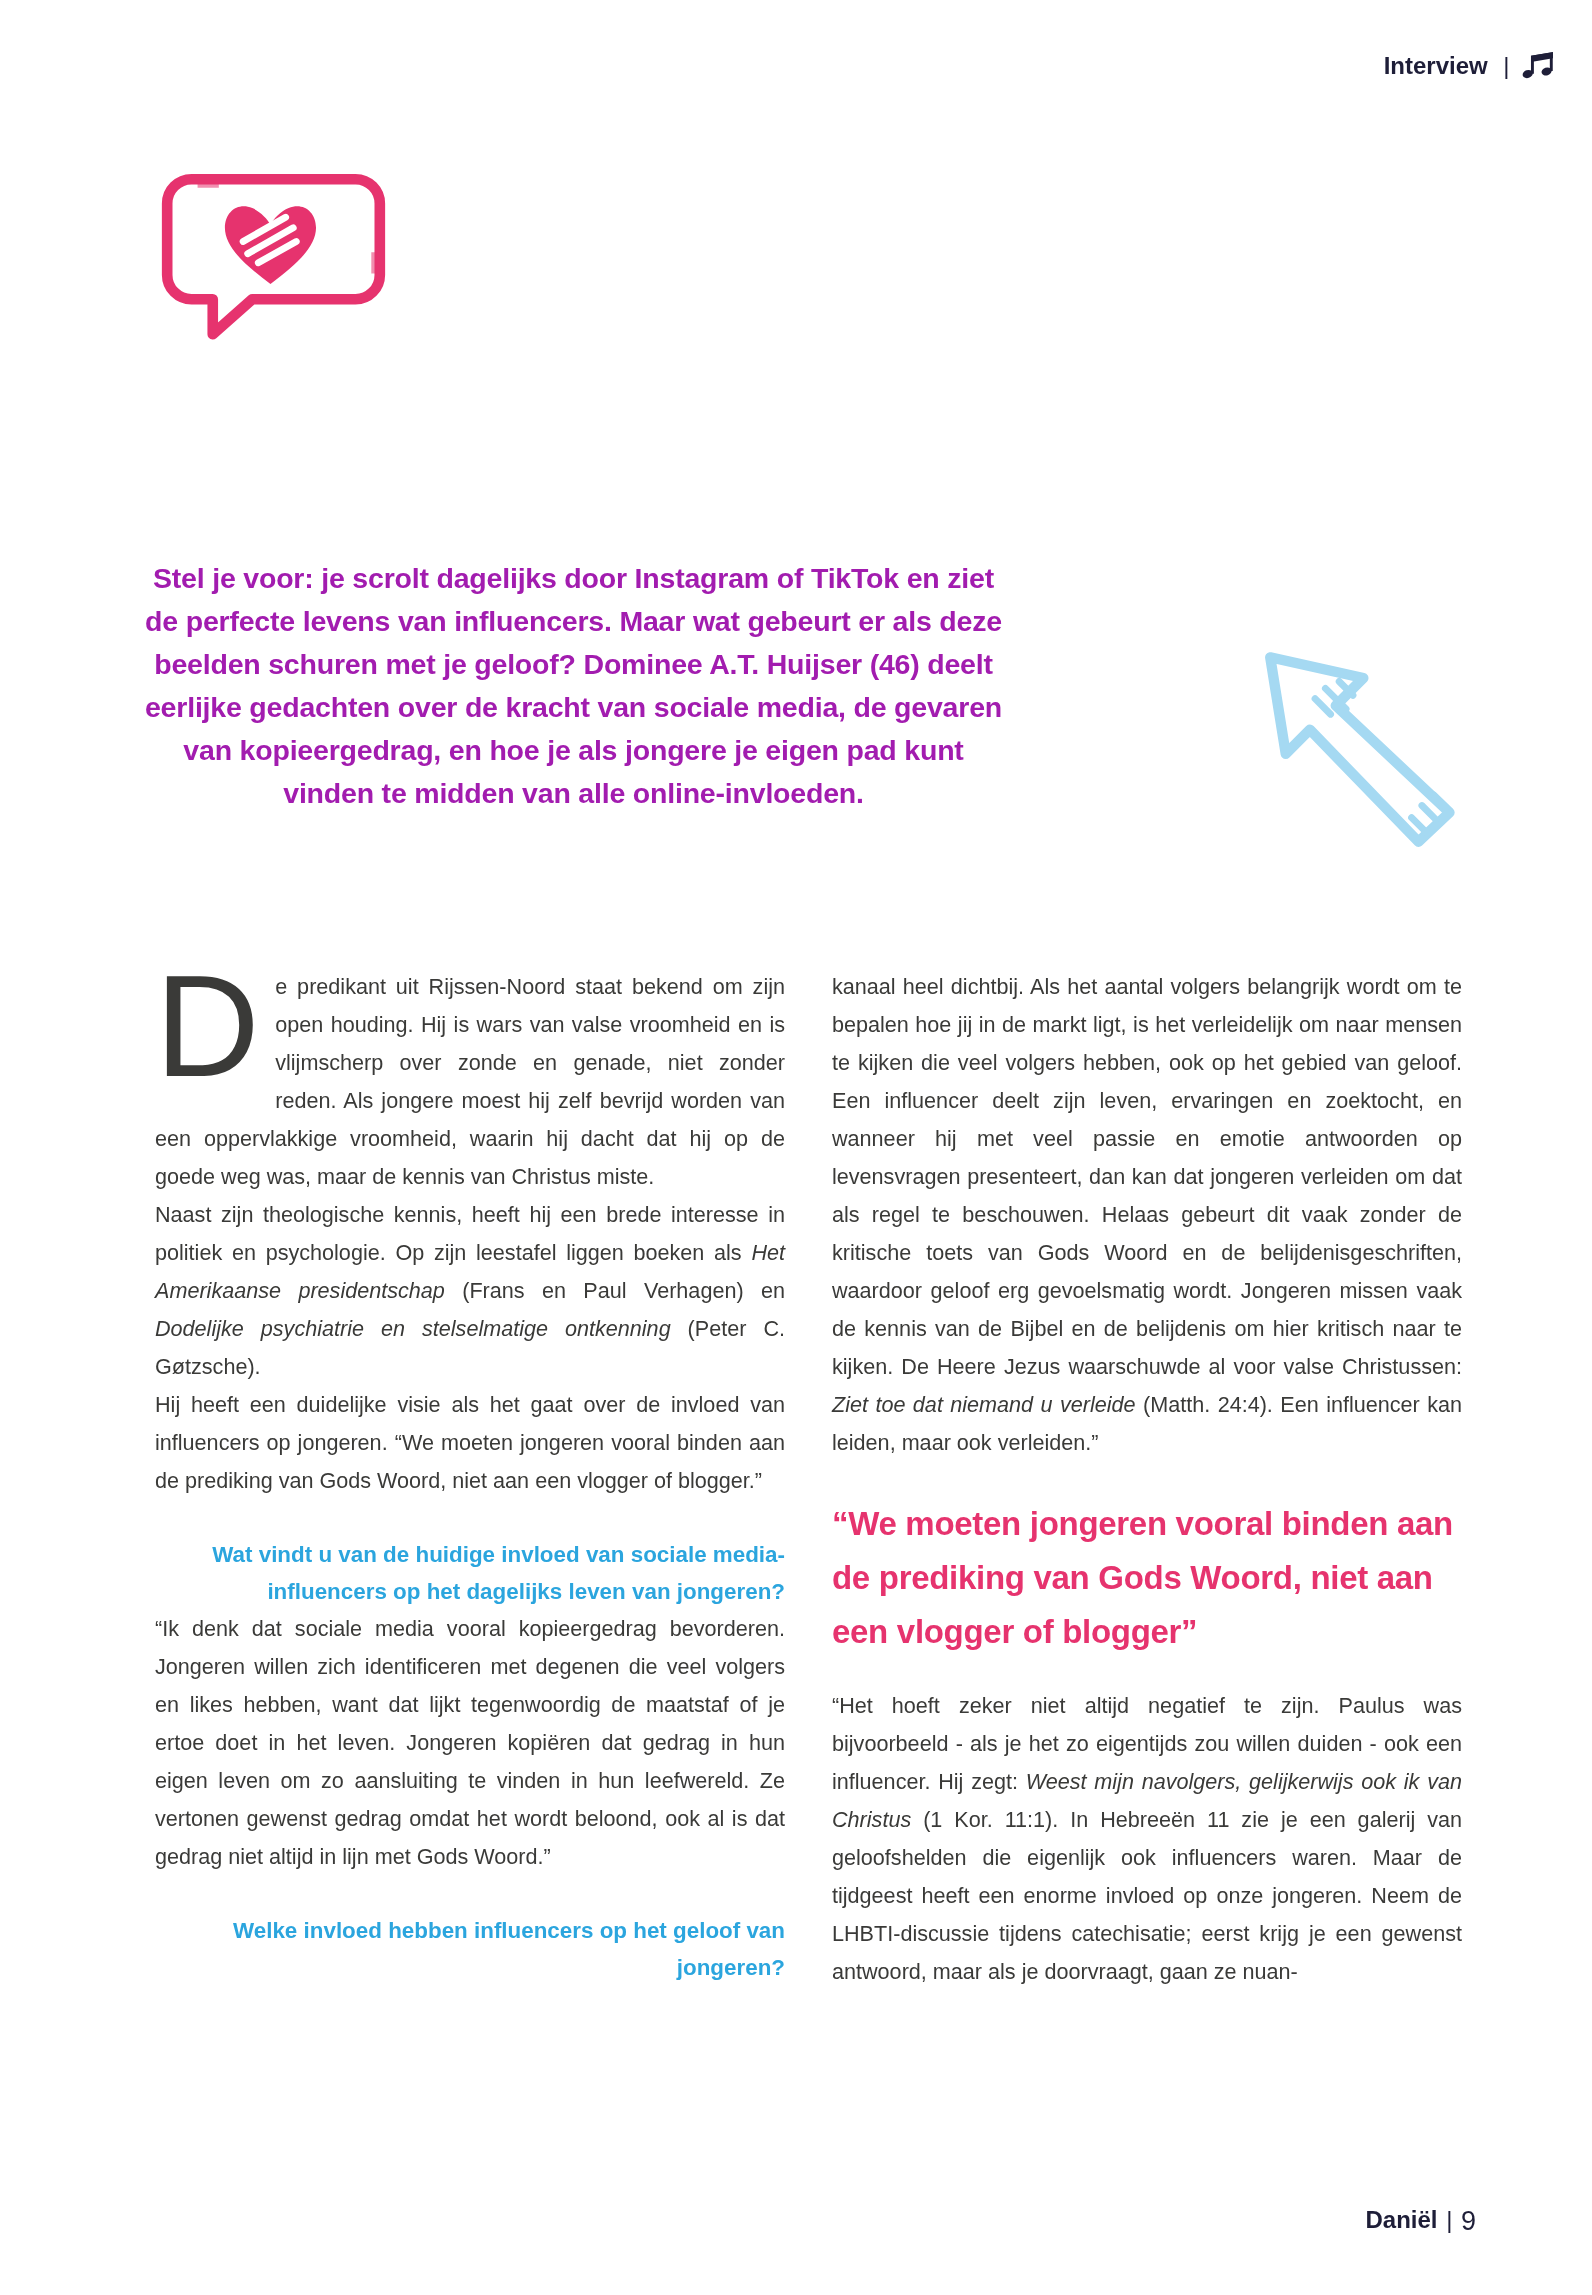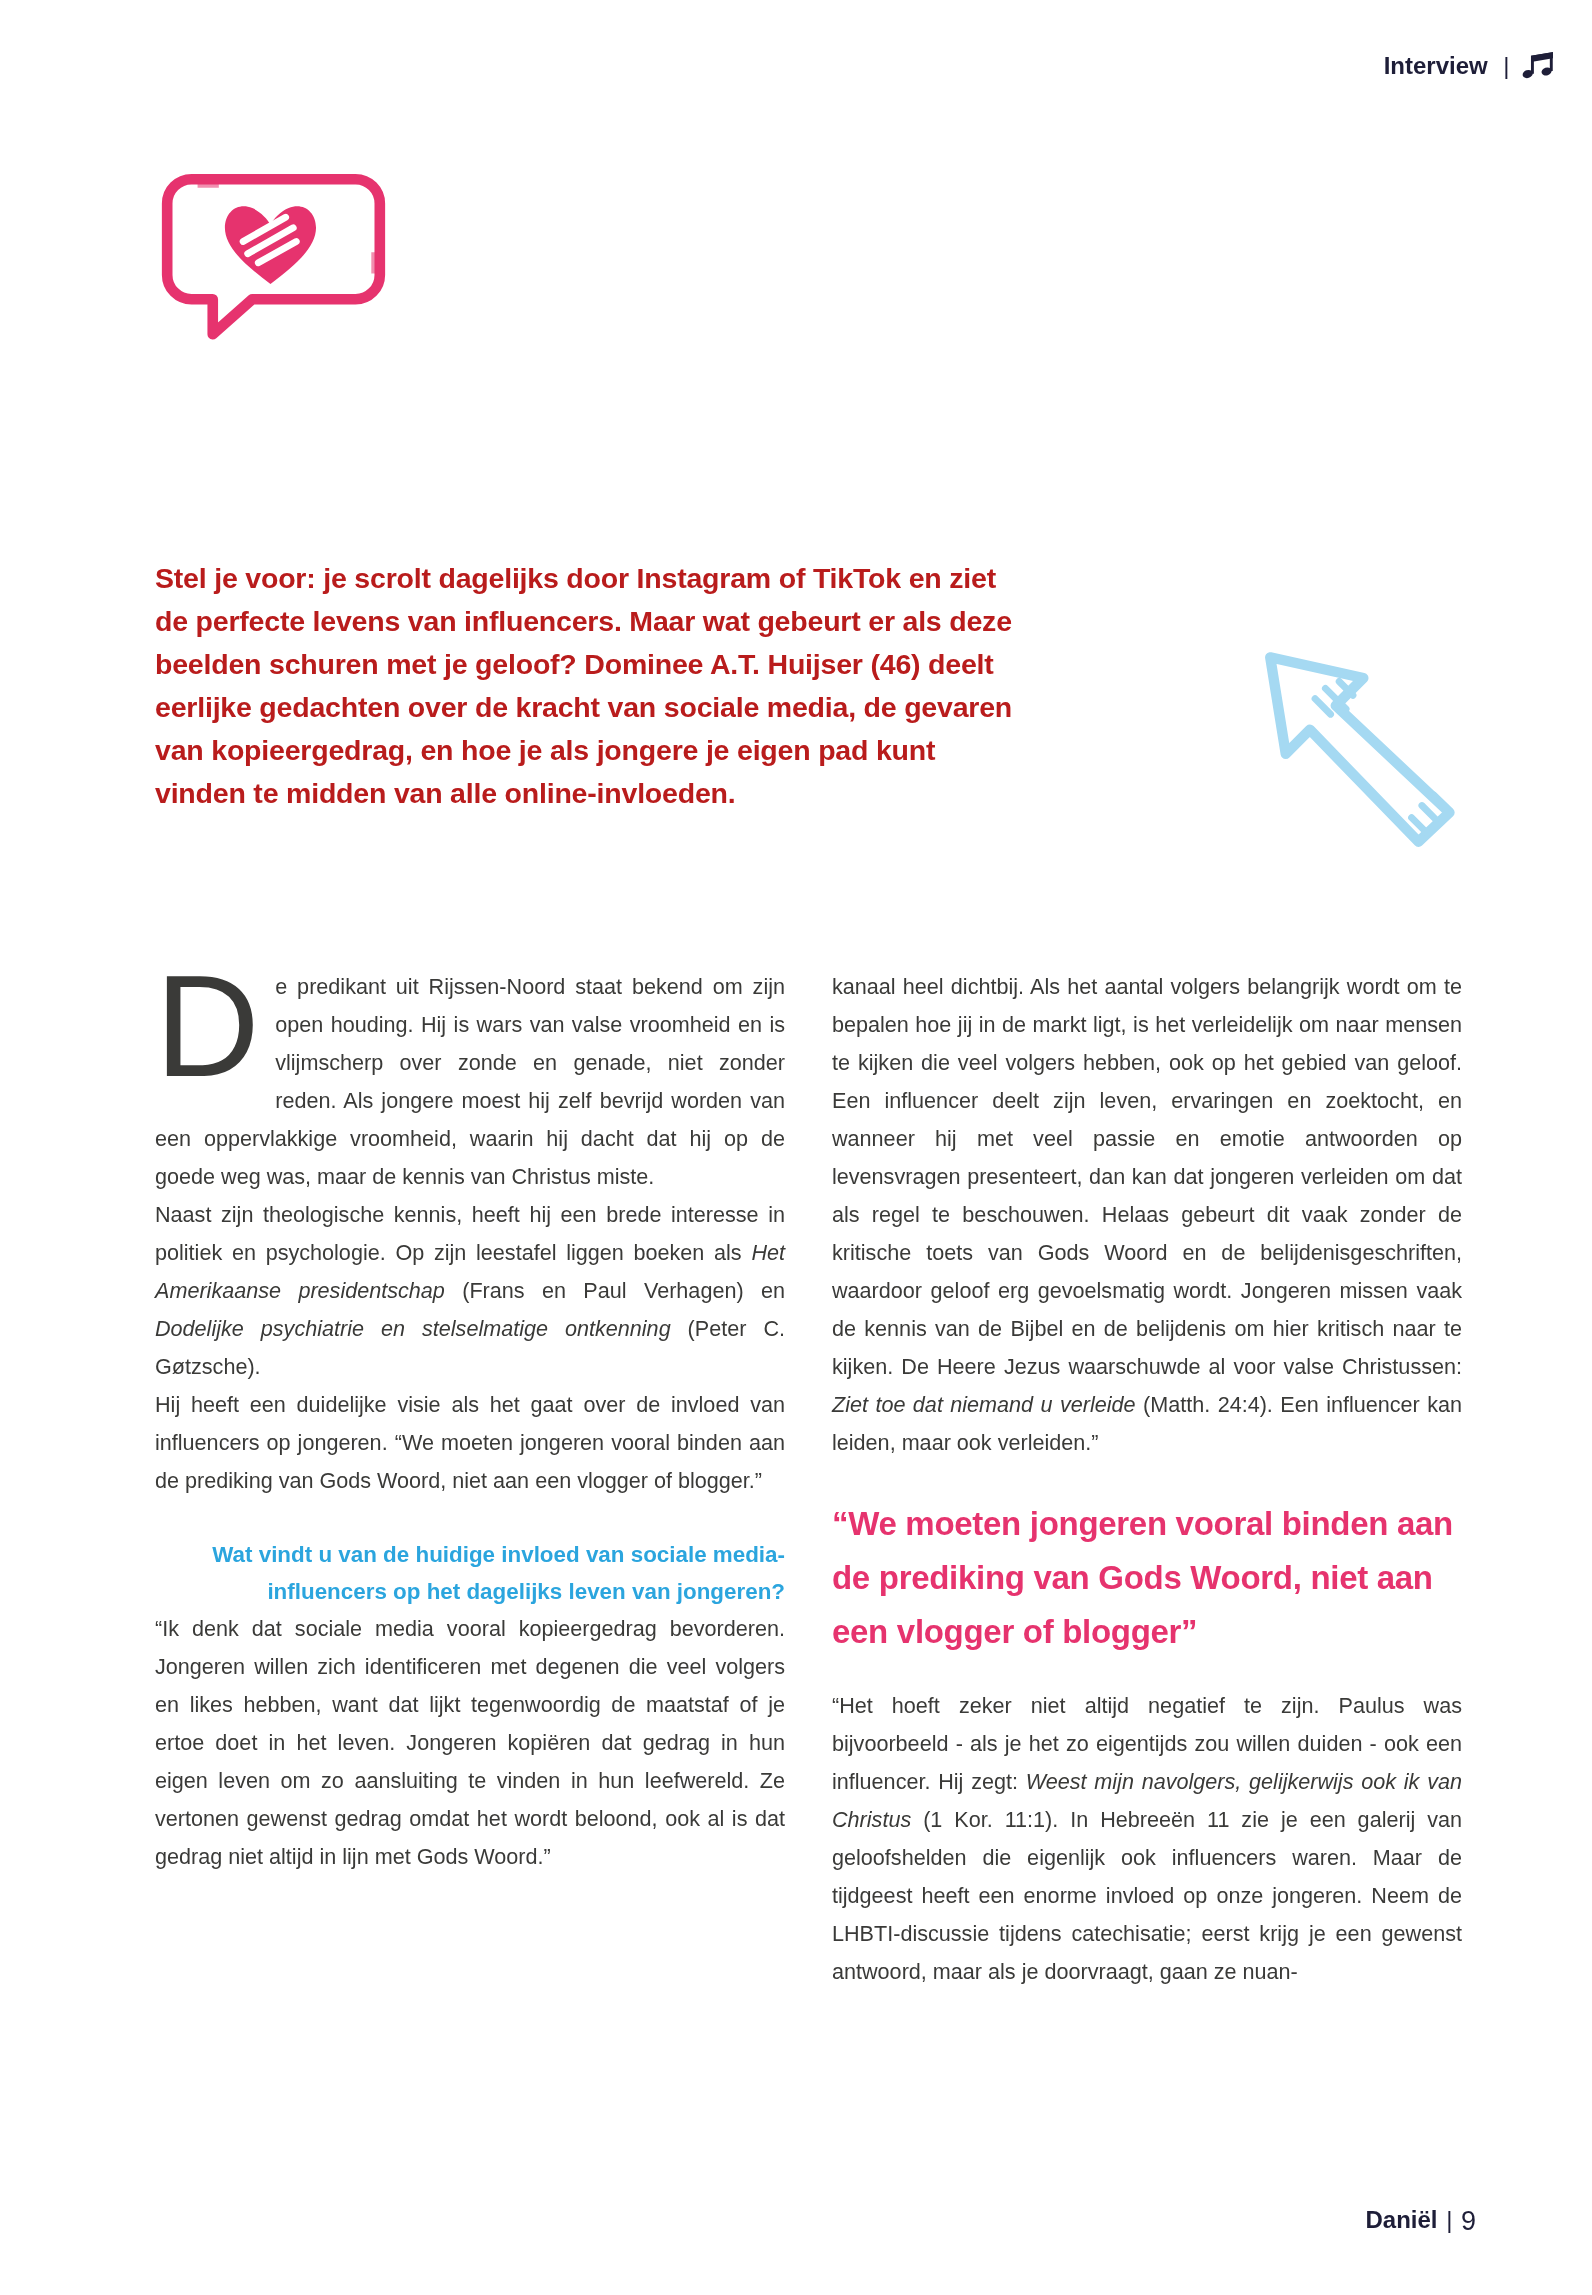--- a/index.html
+++ b/index.html
@@ -14,22 +14,22 @@
   .notes-icon { display:inline-flex; align-items:center; }
 
   
   .bubble-icon { position:absolute; left:152px; top:164px; width:243px; height:193px; }
   .portrait { position:absolute; left:1297px; top:169px; width:173px; }
   .avatar { width:157px; height:157px; border-radius:50%; overflow:hidden; }
   .caption { margin-top:24px; font-family:"Liberation Mono","DejaVu Sans Mono", monospace;
              font-size:23px; line-height:35px; color:#23233a; }
 
   
-  .intro { position:absolute; left:155px; top:557px; width:859px; font-size:28.5px; line-height:43px;
-           font-weight:bold; color:#b91c1c; letter-spacing:-0.2px; }
+  .intro { position:absolute; left:144px; top:557px; width:859px; font-size:28.5px; line-height:43px;
+           font-weight:bold; color:#a21caf; letter-spacing:-0.2px;text-align:center; }
 
   .arrow-icon { position:absolute; left:1253px; top:640px; width:212px; height:207px; }
 
   
   .columns { position:absolute; left:155px; top:968px; width:1307px; display:flex; gap:47px; }
   .col { width:630px; }
   .body-para { font-size:21.6px; line-height:38px; color:#3a3a38; text-align:justify; }
   .seg-italic { font-style:italic; }
   .dropcap { float:left; font-size:145px; line-height:113px; padding:1.7px 15.5px 0 0;
              color:#3a3a38; font-weight:400; }
@@ -83,20 +83,21 @@
     </svg>
   </div>
 
   <div class="columns">
     <div class="col" id="col-left">
         <p class="body-para"><span class="dropcap">D</span><span>e predikant uit Rijssen-Noord staat bekend om zijn open houding. Hij is wars van valse vroomheid en is vlijmscherp over zonde en genade, niet zonder reden. Als jongere moest hij zelf bevrijd worden van een oppervlakkige vroomheid, waarin hij dacht dat hij op de goede weg was, maar de kennis van Christus miste.</span></p>
         <p class="body-para"><span>Naast zijn theologische kennis, heeft hij een brede interesse in politiek en psychologie. Op zijn leestafel liggen boeken als </span><span class="seg-italic">Het Amerikaanse presidentschap</span><span> (Frans en Paul Verhagen) en </span><span class="seg-italic">Dodelijke psychiatrie en stelselmatige ontkenning</span><span> (Peter C. Gøtzsche).</span></p>
         <p class="body-para"><span>Hij heeft een duidelijke visie als het gaat over de invloed van influencers op jongeren. “We moeten jongeren vooral binden aan de prediking van Gods Woord, niet aan een vlogger of blogger.”</span></p>
         <h3 class="subhead">Wat vindt u van de huidige invloed van sociale media-influencers op het dagelijks leven van jongeren?</h3>
         <p class="body-para"><span>“Ik denk dat sociale media vooral kopieergedrag bevorderen. Jongeren willen zich identificeren met degenen die veel volgers en likes hebben, want dat lijkt tegenwoordig de maatstaf of je ertoe doet in het leven. Jongeren kopiëren dat gedrag in hun eigen leven om zo aansluiting te vinden in hun leefwereld. Ze vertonen gewenst gedrag omdat het wordt beloond, ook al is dat gedrag niet altijd in lijn met Gods Woord.”</span></p>
+        <h3 class="subhead">Welke invloed hebben influencers op het geloof van jongeren?</h3>
       </div>
     <div class="col" id="col-right">
         <p class="body-para"><span>kanaal heel dichtbij. Als het aantal volgers belangrijk wordt om te bepalen hoe jij in de markt ligt, is het verleidelijk om naar mensen te kijken die veel volgers hebben, ook op het gebied van geloof. Een influencer deelt zijn leven, ervaringen en zoektocht, en wanneer hij met veel passie en emotie antwoorden op levensvragen presenteert, dan kan dat jongeren verleiden om dat als regel te beschouwen. Helaas gebeurt dit vaak zonder de kritische toets van Gods Woord en de belijdenisgeschriften, waardoor geloof erg gevoelsmatig wordt. Jongeren missen vaak de kennis van de Bijbel en de belijdenis om hier kritisch naar te kijken. De Heere Jezus waarschuwde al voor valse Christussen: </span><span class="seg-italic">Ziet toe dat niemand u verleide</span><span> (Matth. 24:4). Een influencer kan leiden, maar ook verleiden.”</span></p>
         <div class="pullquote">“We moeten jongeren vooral binden aan de prediking van Gods Woord, niet aan een vlogger of blogger”</div>
         <p class="body-para"><span>“Het hoeft zeker niet altijd negatief te zijn. Paulus was bijvoorbeeld - als je het zo eigentijds zou willen duiden - ook een influencer. Hij zegt: </span><span class="seg-italic">Weest mijn navolgers, gelijkerwijs ook ik van Christus</span><span> (1 Kor. 11:1). In Hebreeën 11 zie je een galerij van geloofshelden die eigenlijk ook influencers waren. Maar de tijdgeest heeft een enorme invloed op onze jongeren. Neem de LHBTI-discussie tijdens catechisatie; eerst krijg je een gewenst antwoord, maar als je doorvraagt, gaan ze nuan-</span></p>
       </div>
   </div>
 
   <div class="footer">
     <span class="mag">Daniël</span>

